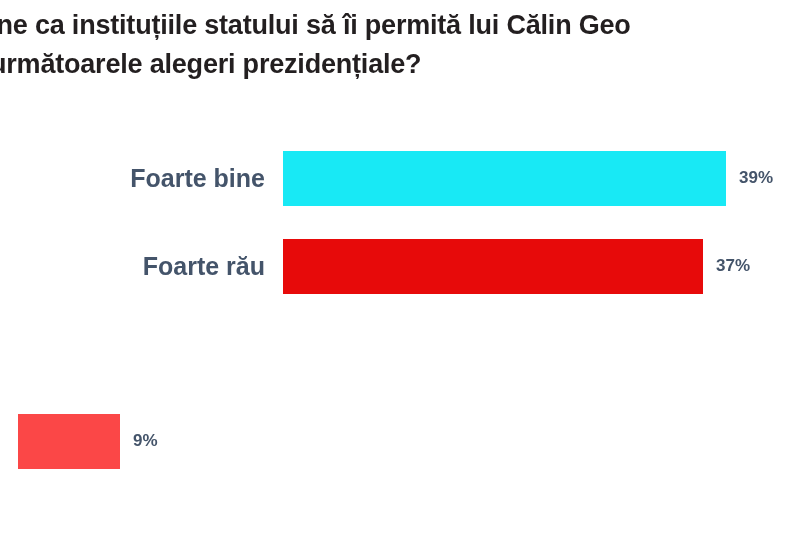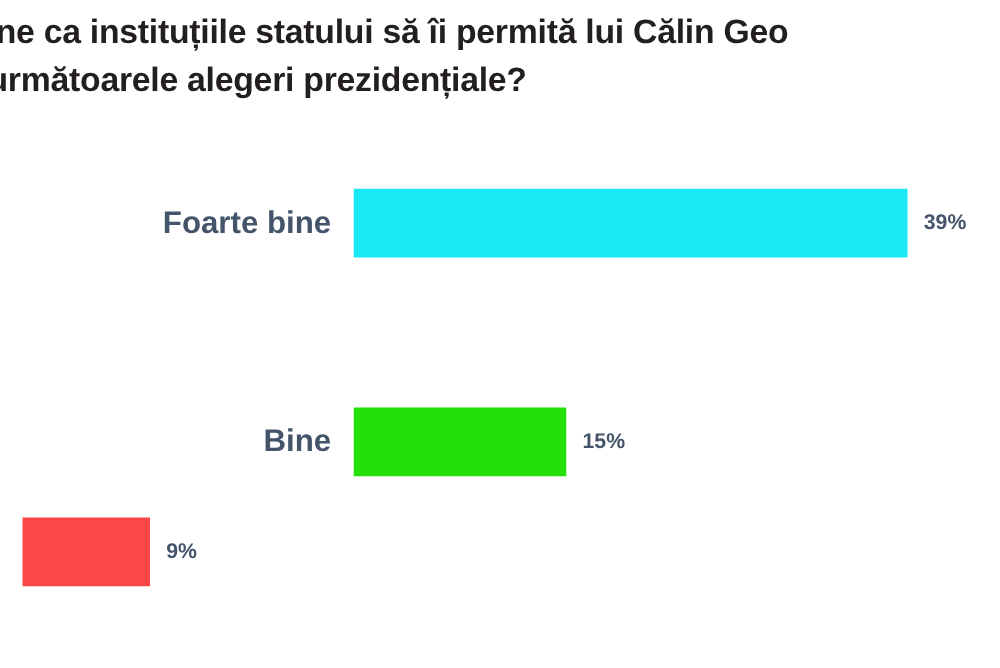--- a/index.html
+++ b/index.html
@@ -96,28 +96,28 @@
 <div class="chart">
 
   <div class="bar-row" style="top:0px;">
     <div class="cat-label">Foarte bine</div>
     <div class="bar-track">
       <div class="bar" style="width:443px;background:#18e9f5;"></div>
       <div class="value-label">39%</div>
     </div>
   </div>
 
-
-  <div class="bar-row" style="top:175px;">
-    <div class="cat-label">Bine</div>
+  <div class="bar-row" style="top:88px;">
+    <div class="cat-label">Foarte rău</div>
     <div class="bar-track">
-      <div class="bar" style="width: 170px; background: rgb(35, 224, 9);"></div>
-      <div class="value-label">15%</div>
+      <div class="bar" style="width: 420px; background: rgb(231, 10, 10);"></div>
+      <div class="value-label">37%</div>
     </div>
   </div>
+
 
   <div class="bar-row" style="top:263px;">
     <div class="bar-track">
       <div class="bar" style="width: 102px; background: rgb(251, 71, 71);"></div>
       <div class="value-label">9%</div>
     </div>
   </div>
 
 </div>
 

